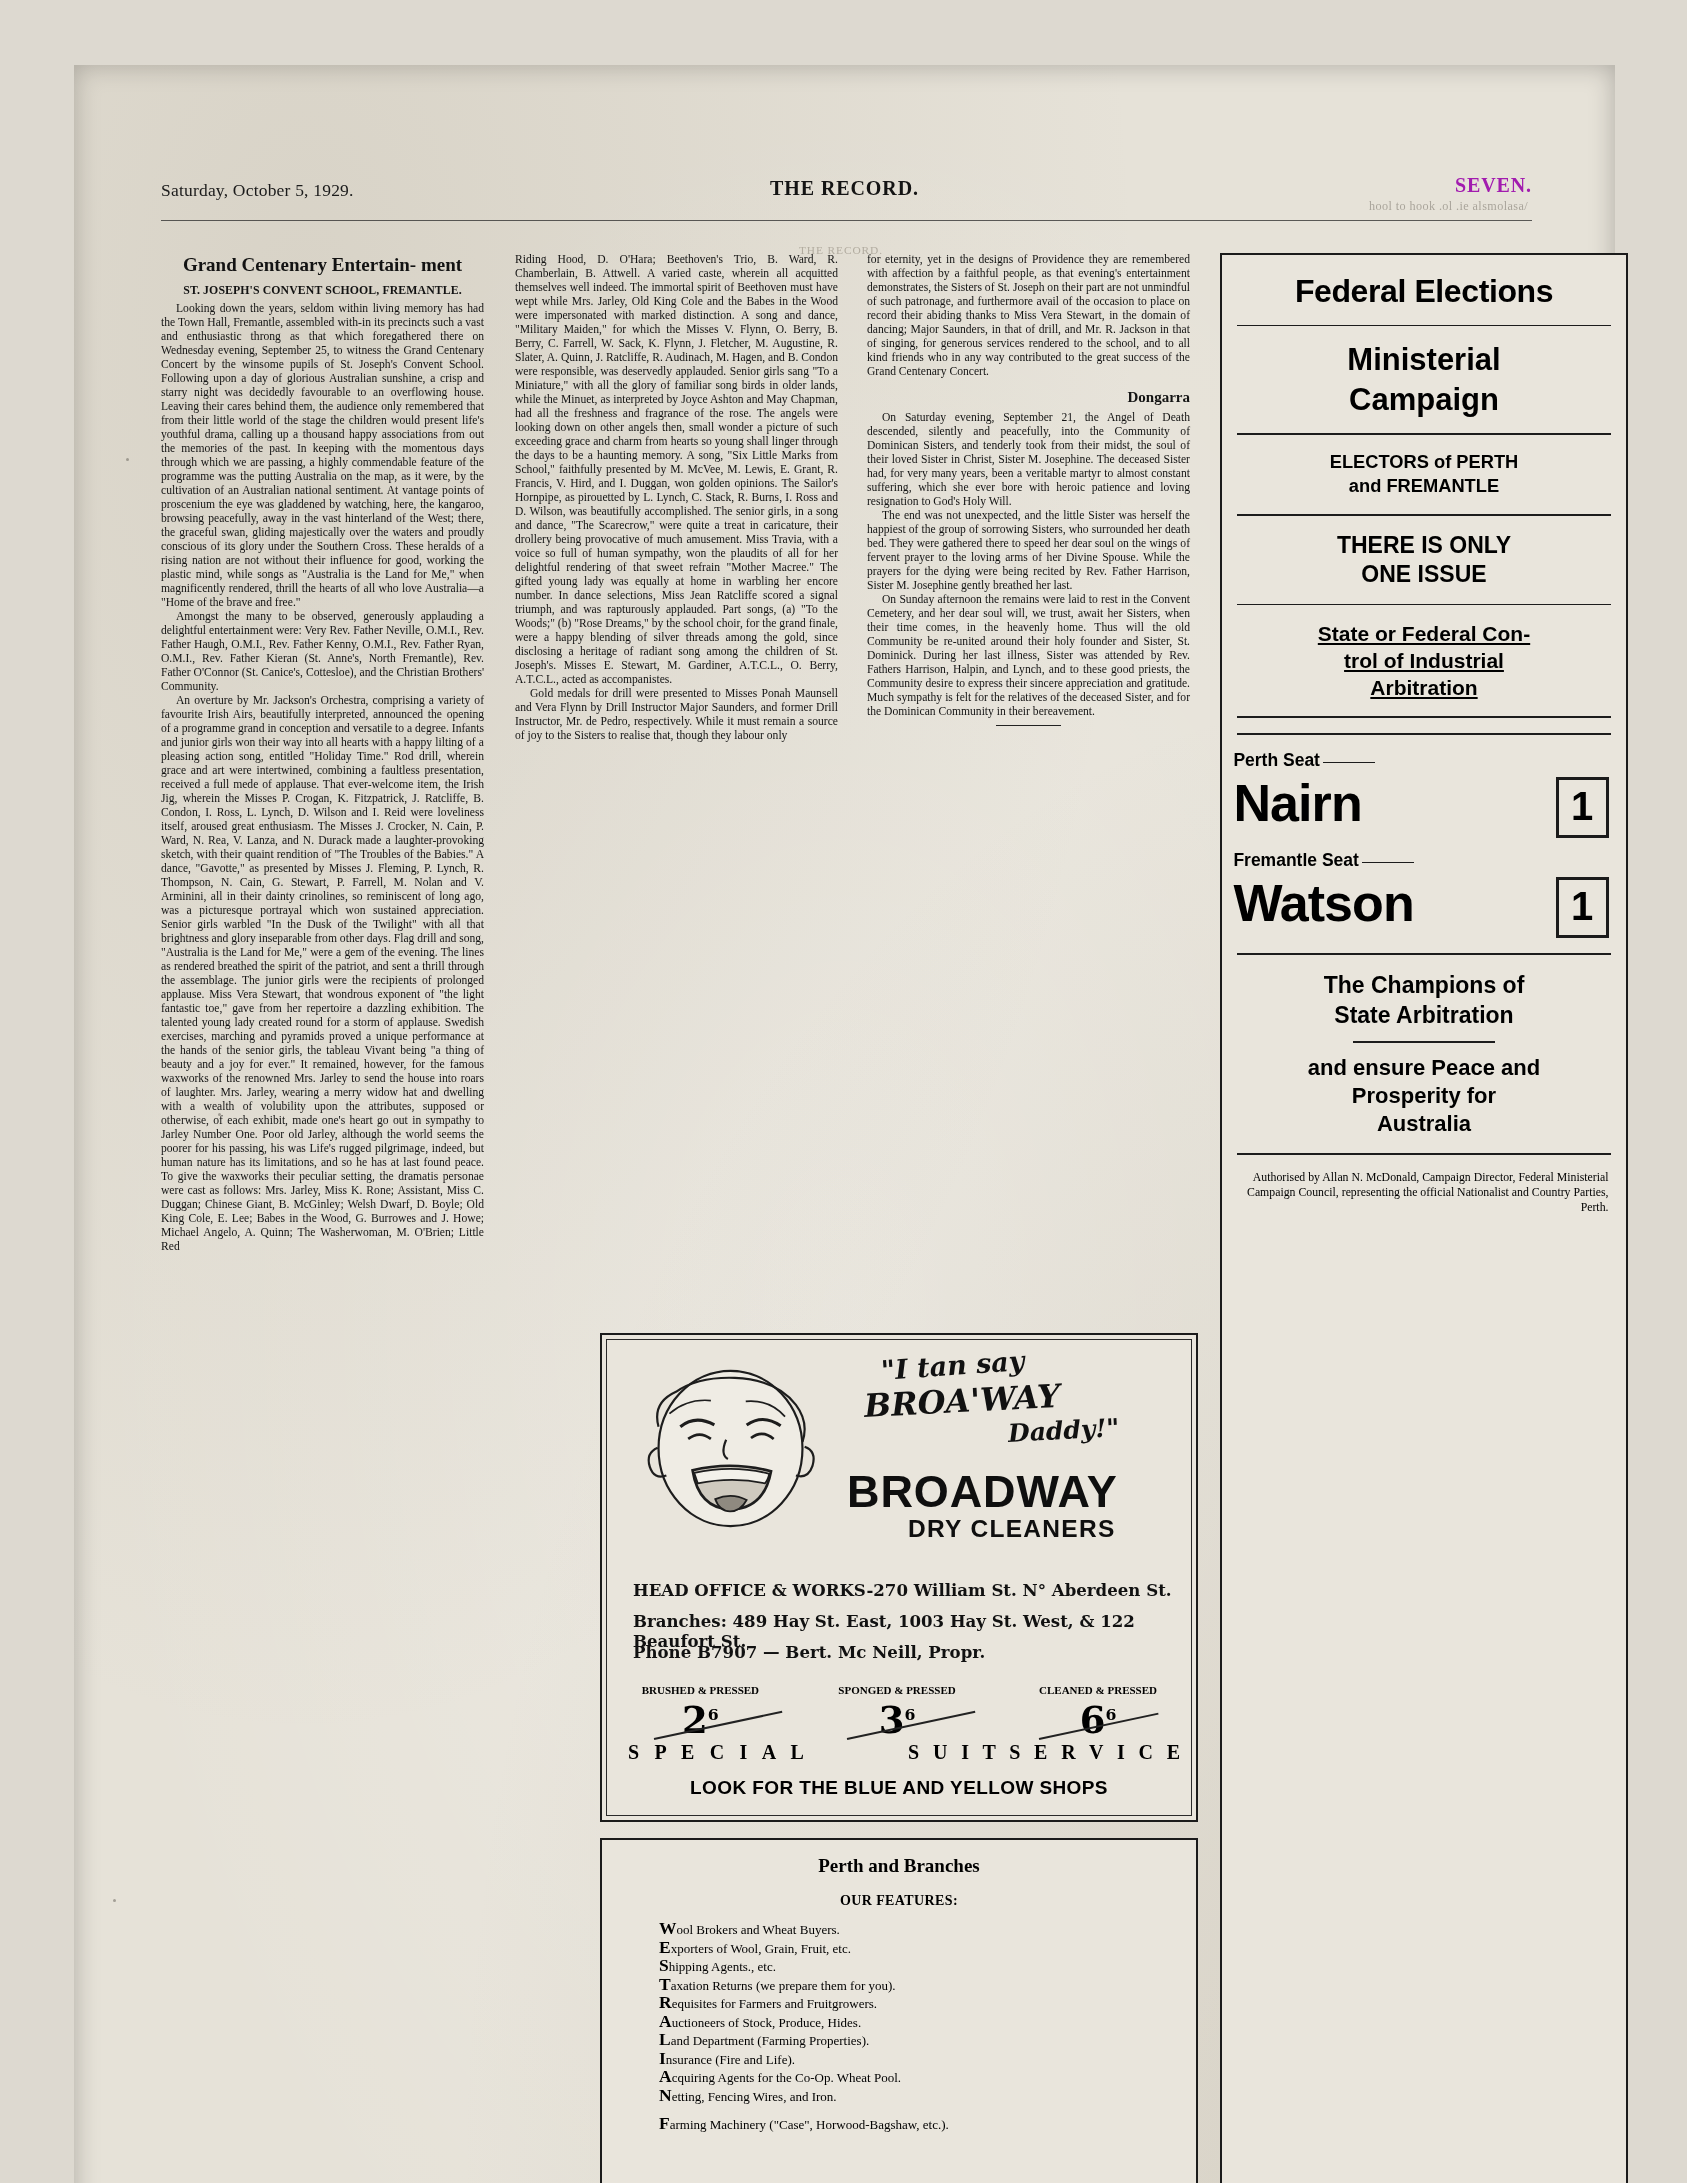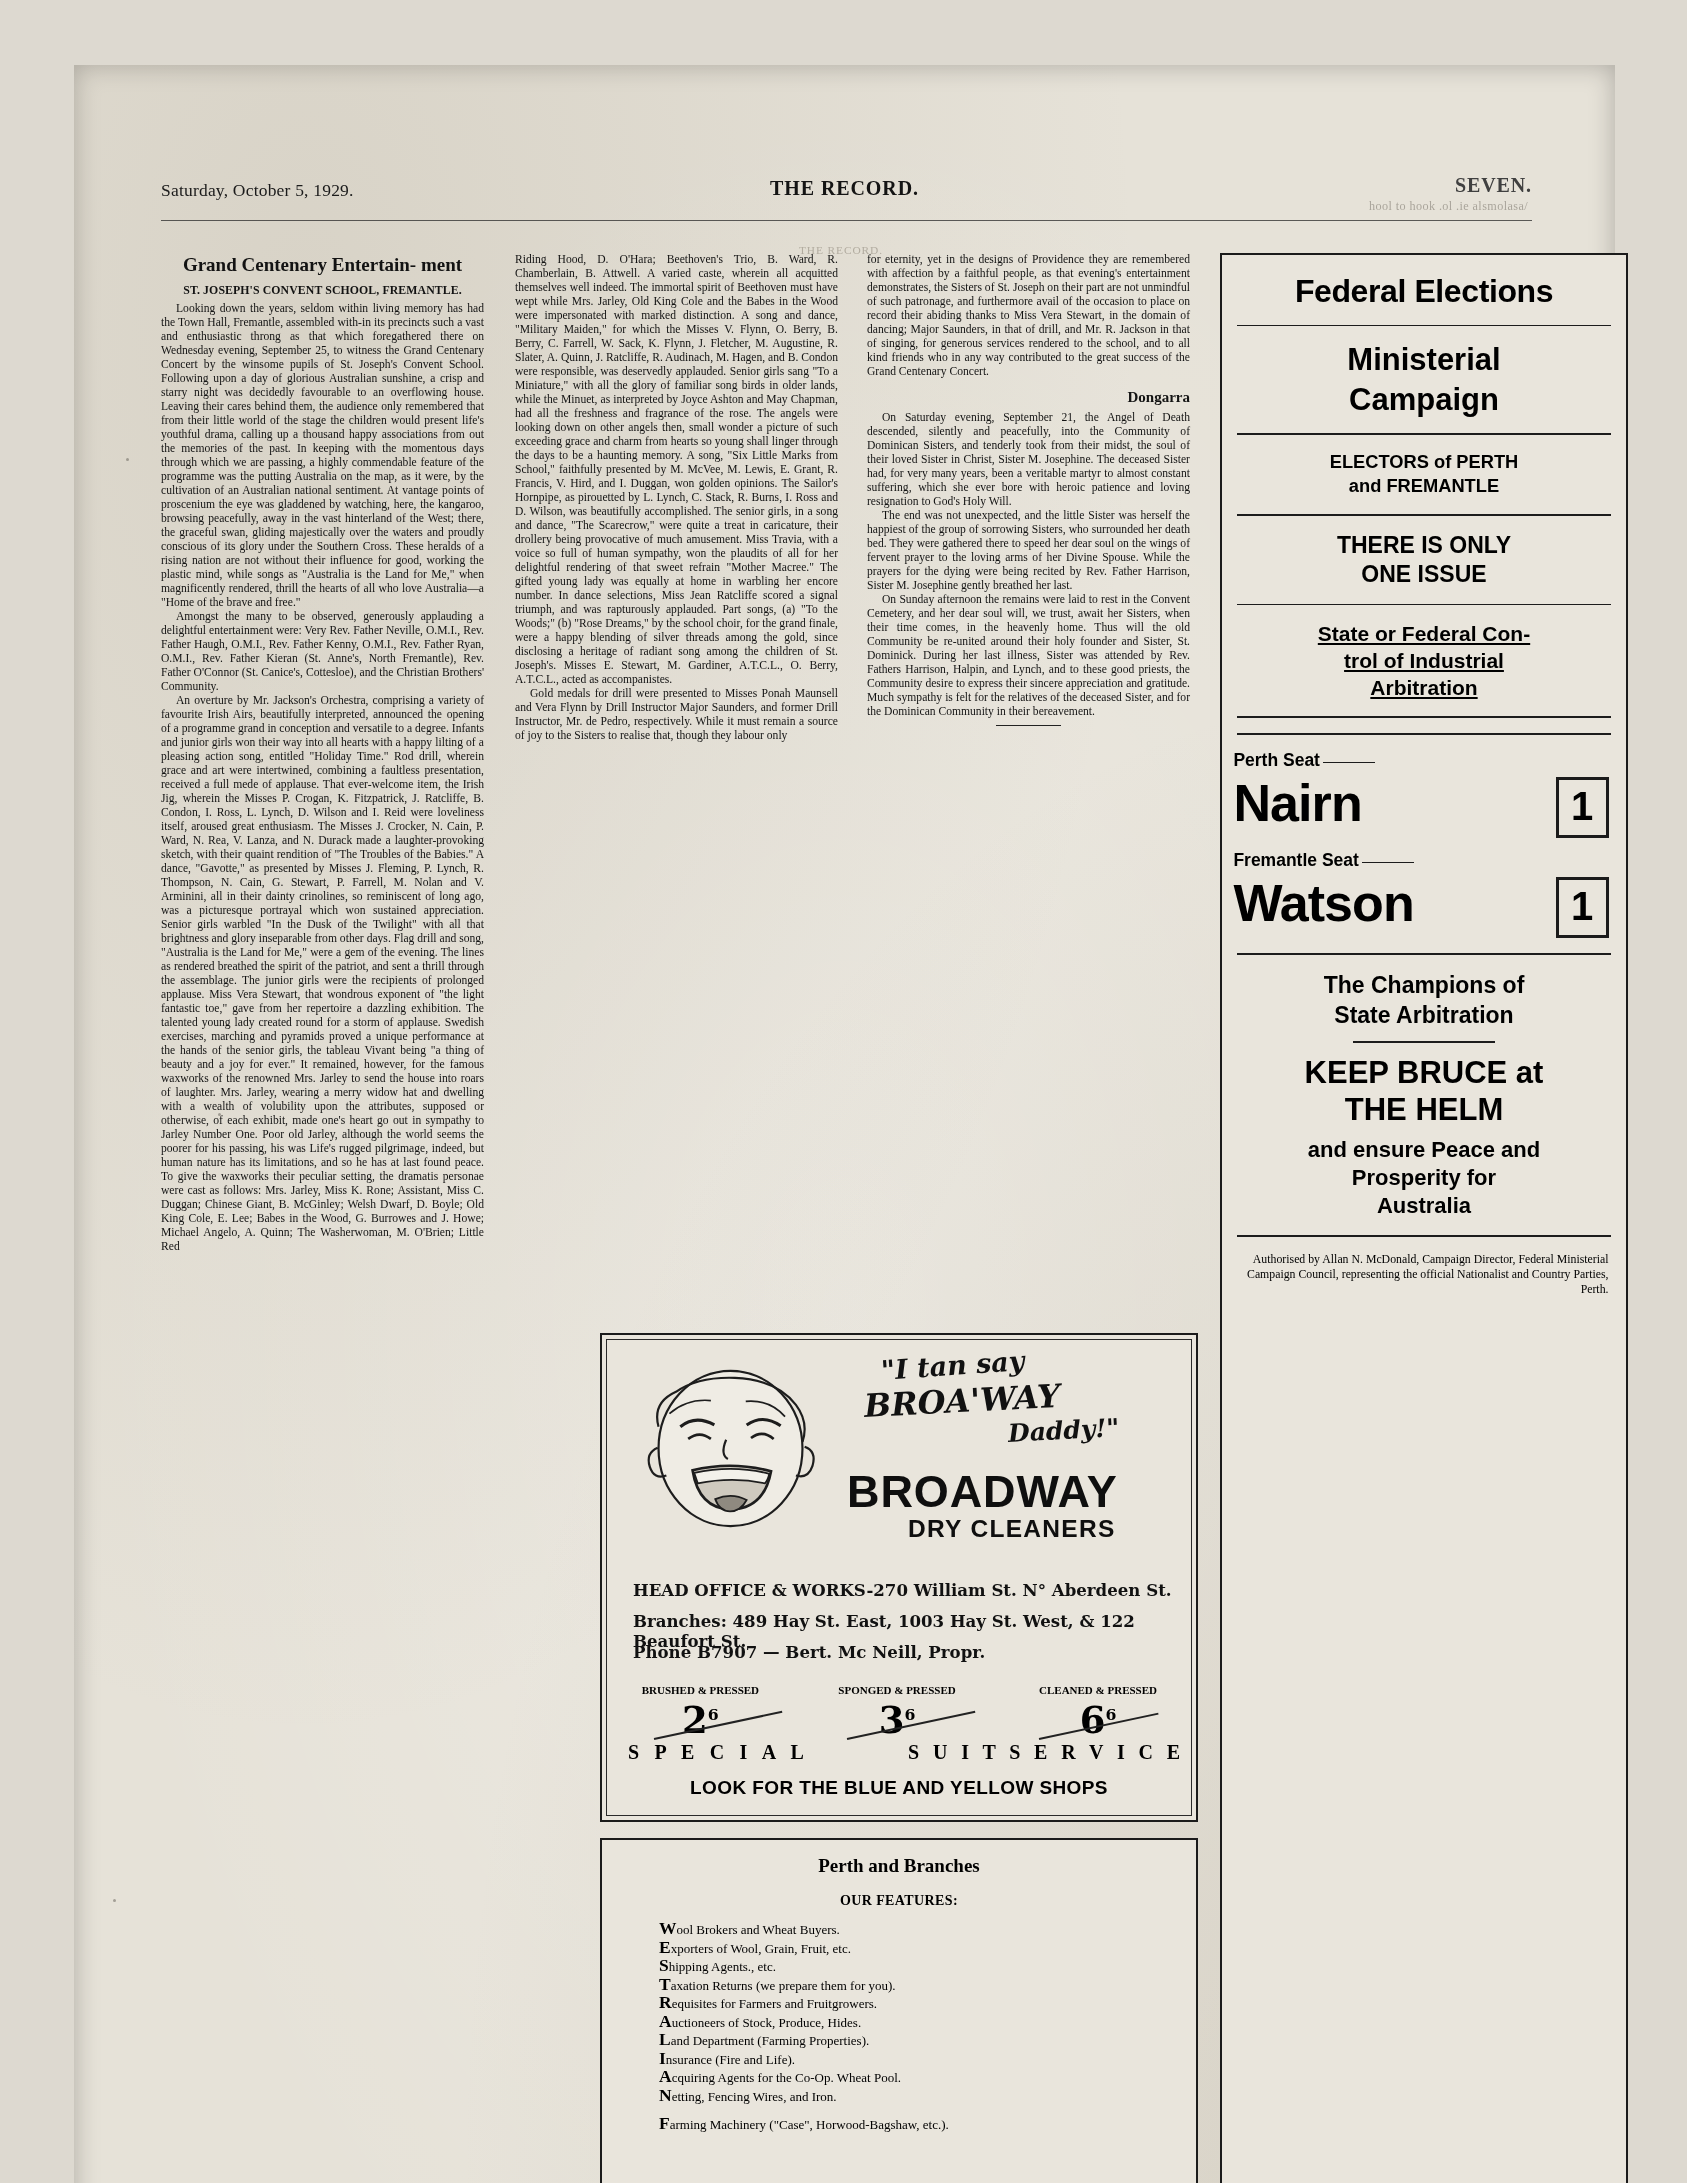--- a/index.html
+++ b/index.html
@@ -24,21 +24,21 @@
       radial-gradient(ellipse at 15% 10%, rgba(160,150,130,.20), rgba(0,0,0,0) 45%),
       radial-gradient(ellipse at 85% 85%, rgba(160,150,130,.22), rgba(0,0,0,0) 50%),
       radial-gradient(ellipse at 50% 50%, rgba(255,255,255,.25), rgba(0,0,0,0) 70%);
     pointer-events:none;
   }
   .masthead{
     position:absolute;left:0;right:0;top:105px;height:48px;
   }
   .mast-date{position:absolute;left:87px;top:9.6px;font-size:17.5px;letter-spacing:0.2px;color:#1b1b1b;}
   .mast-title{position:absolute;left:0;right:0;top:7px;text-align:center;font-size:20px;font-weight:bold;letter-spacing:0.9px;color:#141414;}
-  .mast-page{position:absolute;right:83px;top:3.5px;font-size:20px;font-weight:bold;letter-spacing:0.9px;color:#404040;}
+  .mast-page{position:absolute;right:83px;top:3.5px;font-size:20px;font-weight:bold;letter-spacing:0.9px;color:#a21caf;}
   .mast-ghost{position:absolute;right:87px;top:29px;font-size:12.2px;color:#9a958b;letter-spacing:0.4px;opacity:.8;}
   .mast-ghost2{position:absolute;left:725px;top:74px;font-size:11.4px;color:#b2aca0;letter-spacing:0.9px;}
   .rule{position:absolute;left:87px;right:83px;top:155px;height:1.3px;background:#2a2a2a;opacity:.75;}
 
   .col{position:absolute;color:#131313;text-align:justify;}
   .col p{margin:0;text-indent:15px;font-size:11.6px;line-height:14px;}
   .col p.noind{text-indent:0;}
   .colhead{font-size:19px;font-weight:bold;line-height:23.6px;text-align:center;text-indent:0 !important;margin:0 0 2.6px 0;}
   .subhead{font-size:11.8px;font-weight:bold;text-align:center;text-indent:0 !important;margin:6.1px 0 4.4px 0;letter-spacing:0.1px;}
   .subhead2{font-size:15px;font-weight:bold;text-align:right;text-indent:0 !important;margin:9.6px 0 5.2px 0;}
@@ -261,22 +261,20 @@
         <div class="candname">Watson</div>
         <div class="candbox">
             <span>1</span>
           </div>
       </div>
 
       <div class="polrule"></div>
       <div class="champ" style="white-space:pre-line;">The Champions of
 State Arbitration</div>
       <div class="polrule short"></div>
-      <div class="keep" style="white-space:pre-line;">KEEP BRUCE at
-THE HELM</div>
       <div class="ensure" style="margin-top:7.9px;white-space:pre-line;">and ensure Peace and
 Prosperity for
 Australia</div>
       <div class="polrule"></div>
       <div class="auth">Authorised by Allan N. McDonald, Campaign Director, Federal Ministerial Campaign Council, representing the official Nationalist and Country Parties, Perth.</div>
     </div>
 
     <div class="spk" style="left:52px;top:393px;"></div>
     <div class="spk" style="left:144px;top:1048px;"></div>
 

